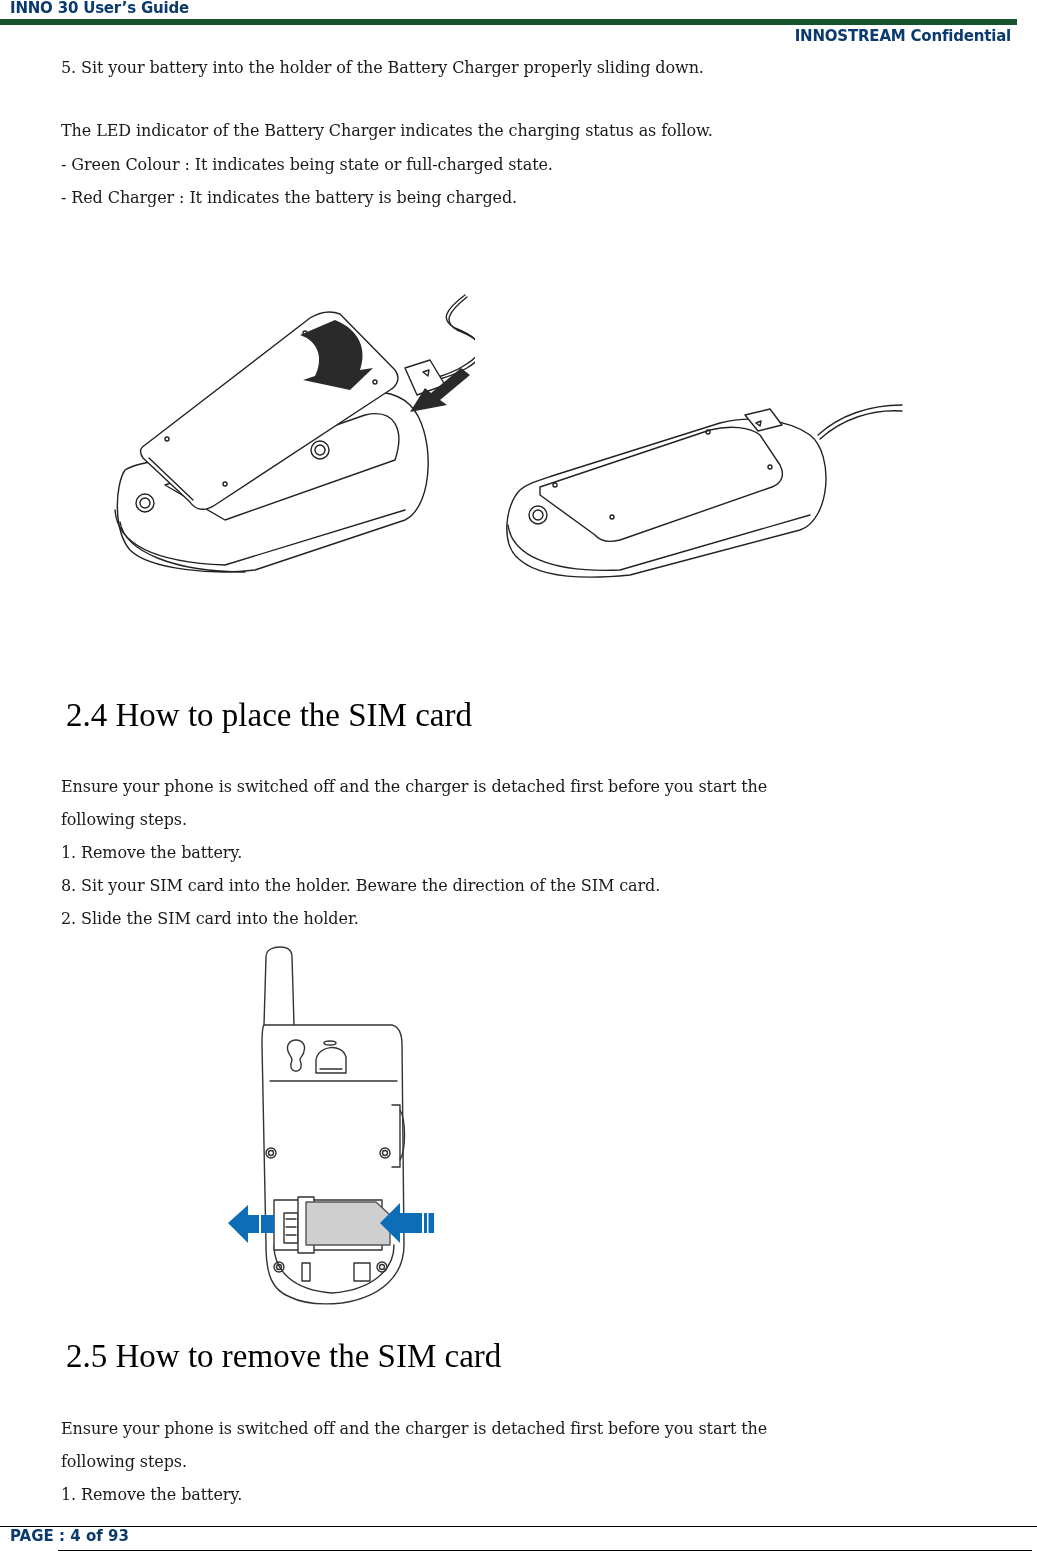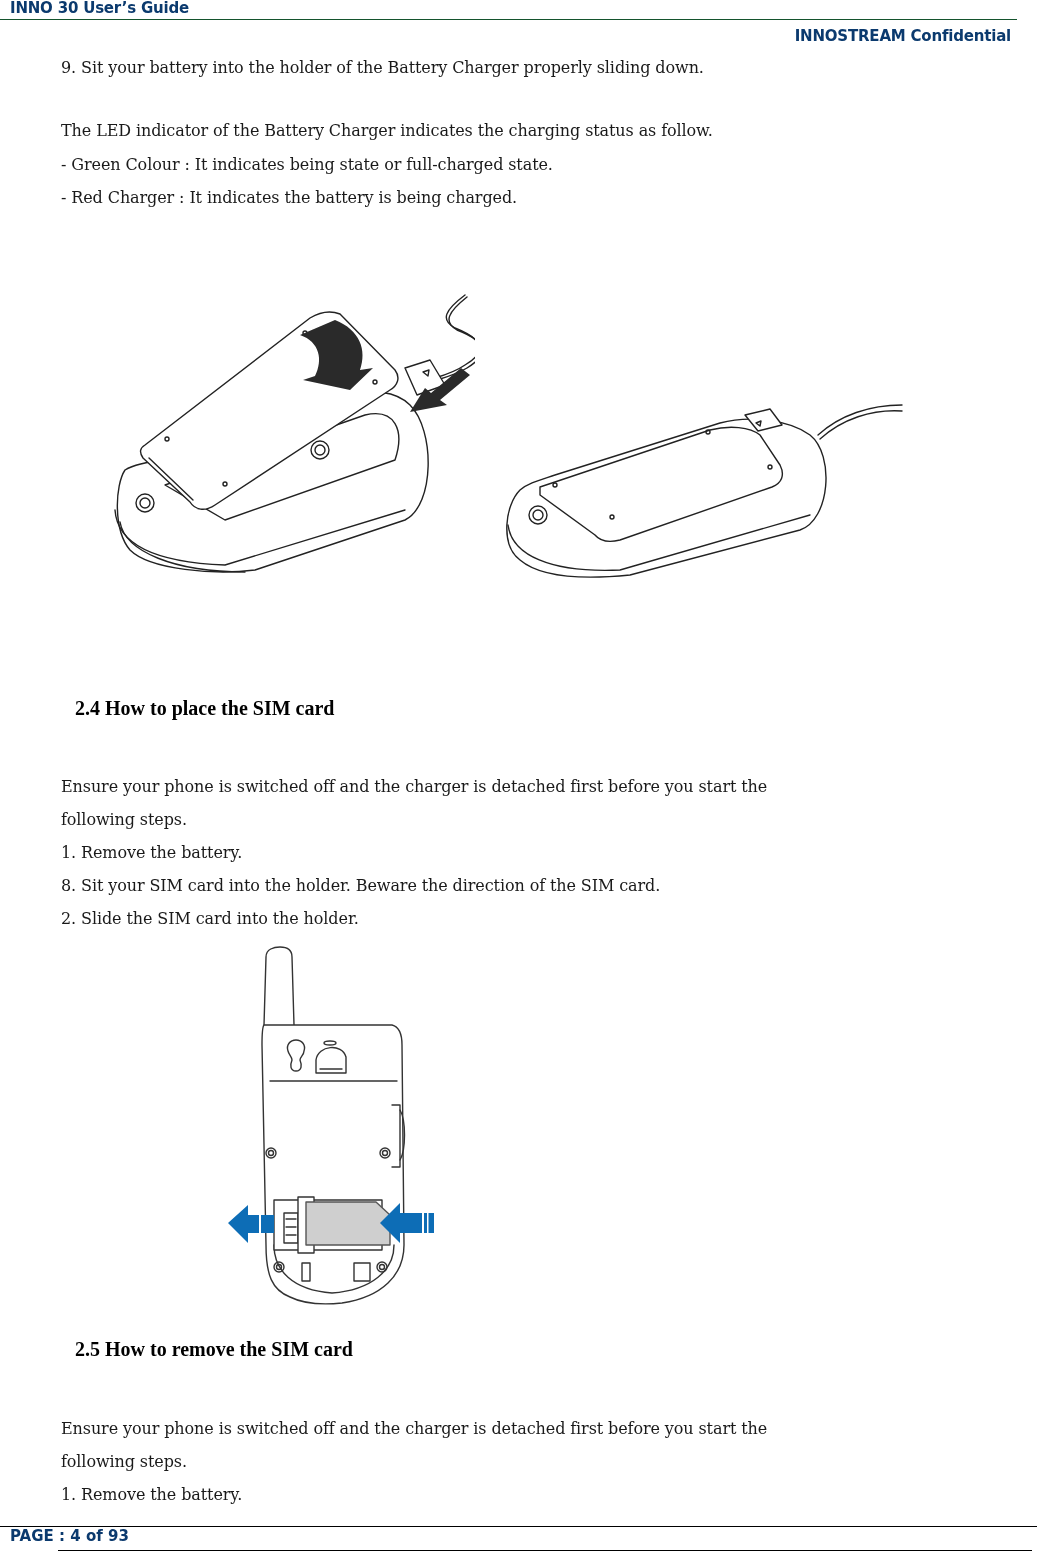--- a/index.html
+++ b/index.html
@@ -3,39 +3,39 @@
 <meta charset="utf-8">
 <style>
   html, body { margin: 0; padding: 0; background: #ffffff; }
   body {
     width: 1037px; height: 1551px; position: relative; overflow: hidden;
     font-family: "DejaVu Serif", "Liberation Serif", serif;
     color: #1a1a1a;
   }
   .hdr {
     position: absolute; left: 0; top: 0; width: 1017px; height: 19px;
-    border-bottom: 1px solid #14532d;
+    border-bottom: 6px solid #14532d;
   }
   .hdr-left, .hdr-right {
     position: absolute; top: -1px;
     font-family: "DejaVu Sans", "Liberation Sans", sans-serif;
     font-weight: bold; font-size: 15px; color: #0b3a6e; letter-spacing: -0.2px;
   }
   .hdr-left { left: 10px; }
   .hdr-right { right: 6px; margin-top: 28px; }
 
   .p {
     position: absolute; left: 61px;
     font-size: 16px; line-height: 33px; white-space: nowrap;
     letter-spacing: -0.1px; transform-origin: left top;
   }
   .h2 {
-    position: absolute; left: 75px;
+    position: absolute; left: 66px;
     font-family: "Liberation Serif", "DejaVu Serif", serif;
-    font-weight: bold; font-size: 20px; color: #000;
+    font-weight: normal; font-size: 33px; color: #000;
     white-space: nowrap;
   }
 
   .fig { position: absolute; }
 
   .ftr-top {
     position: absolute; left: 0; top: 1526px; width: 1037px; border-top: 1px solid #000;
   }
   .ftr-bottom {
     position: absolute; left: 58px; top: 1550px; width: 974px; border-top: 1px solid #000;
@@ -47,21 +47,21 @@
   }
 </style>
 </head>
 <body>
 
 <div class="hdr">
   <span class="hdr-left">INNO 30 User’s Guide</span>
   <span class="hdr-right">INNOSTREAM Confidential</span>
 </div>
 
-<div class="p" style="top:51px">9. Sit your battery into the holder of the Battery Charger properly sliding down.</div>
+<div class="p" style="top:51px">5. Sit your battery into the holder of the Battery Charger properly sliding down.</div>
 <div class="p" style="top:114px">The LED indicator of the Battery Charger indicates the charging status as follow.</div>
 <div class="p" style="top:148px">- Green Colour : It indicates being state or full-charged state.</div>
 <div class="p" style="top:181px">- Red Charger : It indicates the battery is being charged.</div>
 
 <svg class="fig" style="left:105px; top:290px" width="370" height="290" viewBox="0 0 370 290" fill="none" stroke="#222" stroke-width="1.4" stroke-linejoin="round" stroke-linecap="round">
 
   <path d="M360 5 C 340 20, 335 30, 350 38 C 375 48, 385 60, 360 75 C 350 82, 340 85, 330 88"></path>
   <path d="M362 7 C 343 22, 338 32, 352 40 C 378 50, 388 62, 362 78 C 352 84, 342 87, 332 90"></path>
 
   <path d="M20 180 C 10 195, 8 240, 25 260 C 45 280, 110 285, 150 280 L 300 230 C 330 215, 330 140, 305 115 C 290 100, 265 100, 250 105 L 60 170 C 40 172, 28 175, 20 180 Z" fill="#fff"></path>

